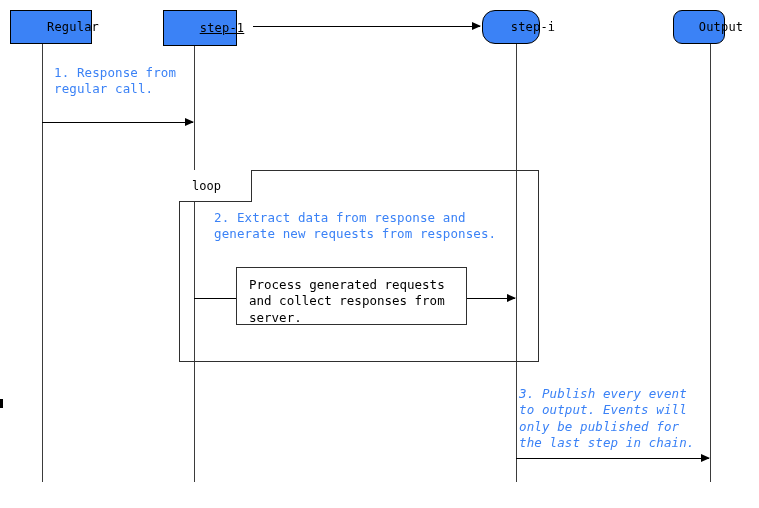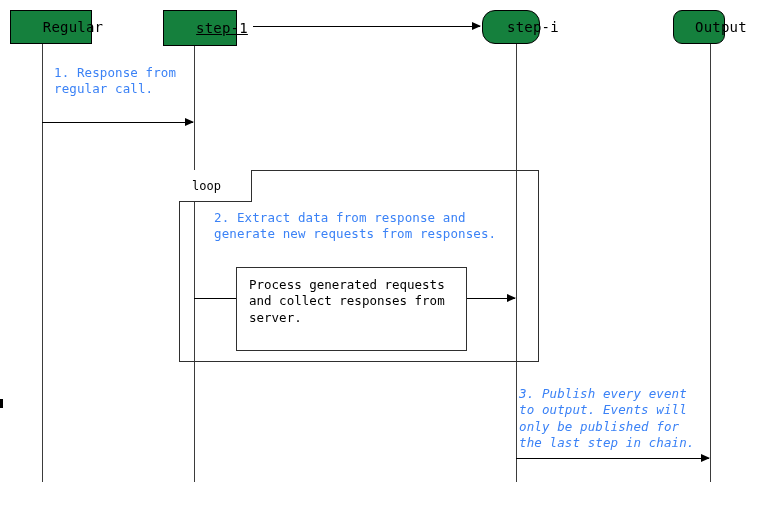--- a/index.html
+++ b/index.html
@@ -16,25 +16,25 @@
     height: 508px;
     background: #ffffff;
     overflow: hidden;
   }
 
   
   .participant {
     position: absolute;
     box-sizing: border-box;
     border: 1px solid #000000;
-    background: #15803d;
+    background: #3b82f6;
     display: flex;
     align-items: center;
     justify-content: center;
-    font-size: 14px;
+    font-size: 12px;
     color: #000000;
     letter-spacing: 0.2px;
     white-space: nowrap;
     z-index: 5;
     padding-left: 44px;
   }
 
   
   .lifeline {
     position: absolute;
@@ -143,21 +143,21 @@
 regular call.</div>
   <div class="arrow" style="left:42px; top:122px; width:151px;"></div>
 
   <div class="frame" style="left:179px; top:170px; width:360px; height:192px;"></div>
   <div class="frame-label" style="left:179px; top:170px; width:73px; height:32px;">loop</div>
   <div class="note-text" style="left:214px; top:210px;">2. Extract data from response and
 generate new requests from responses.</div>
 
   <div class="arrow" style="left:194px; top:298px; width:321px;"></div>
 
-  <div class="note-box" style="left:236px; top:267px; width:231px; height:84px;">Process generated requests
+  <div class="note-box" style="left:236px; top:267px; width:231px; height:58px;">Process generated requests
 and collect responses from
 server.</div>
 
   <div class="note-text" style="left:519px; top:386px;font-style:italic;">3. Publish every event
 to output. Events will
 only be published for
 the last step in chain.</div>
   <div class="arrow" style="left:516px; top:458px; width:193px;"></div>
 
 </div>

